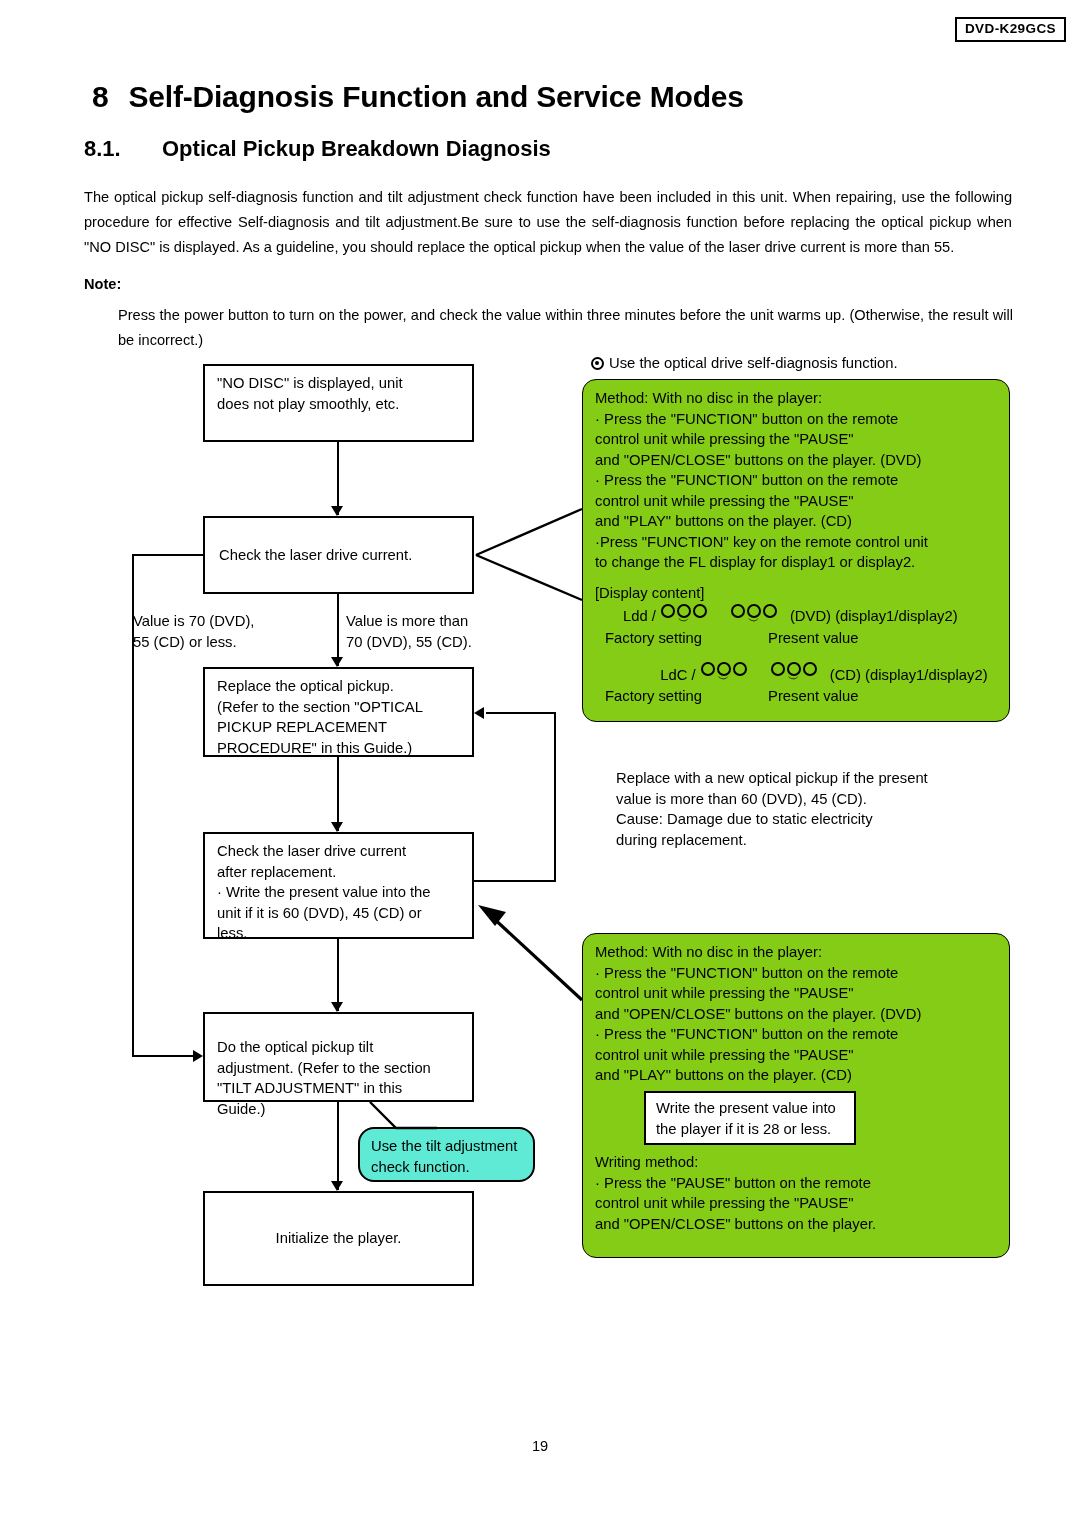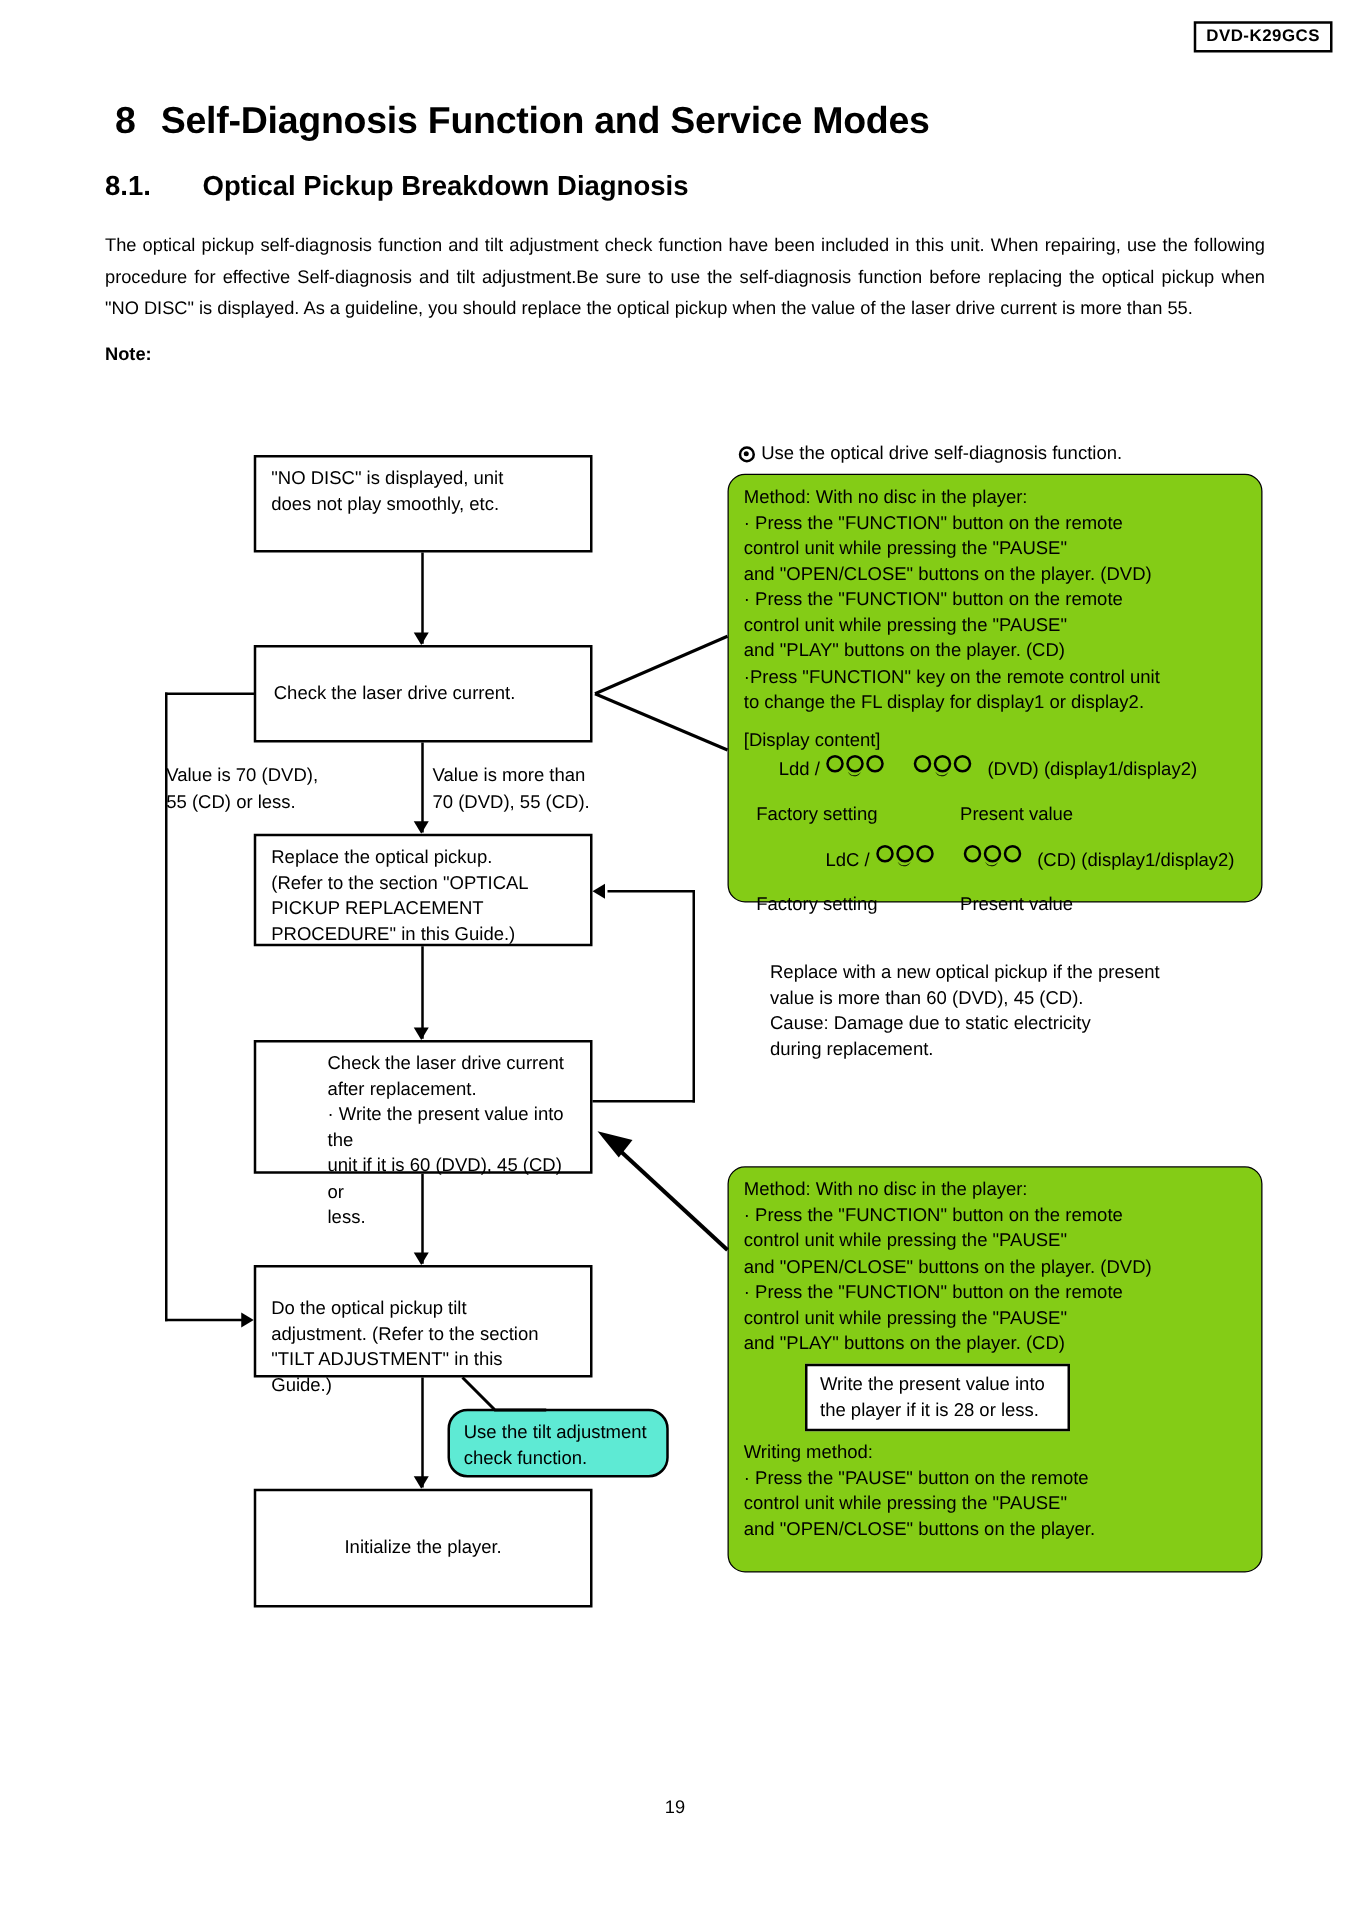--- a/index.html
+++ b/index.html
@@ -208,21 +208,21 @@
     margin: 0 1px;
   }
   .brace {
     font-size: 12px;
     line-height: 6px;
     height: 9px;
   }
   .lbl-row {
     display: flex;
     white-space: nowrap;
-    margin-top: 15px;
+    margin-top: 1px;
     gap: 22px;
   }
 
   .page-number {
     position: absolute;
     left: 0;
     top: 1438px;
     width: 1080px;
     text-align: center;
     font-size: 14.6px;
@@ -256,20 +256,21 @@
 
   <div class="chapter-title">
     <span class="chapter-num">8</span><span>Self-Diagnosis Function and Service Modes</span>
   </div>
   <div class="section-title">
     <span class="section-num">8.1.</span><span>Optical Pickup Breakdown Diagnosis</span>
   </div>
 
   <div class="intro">The optical pickup self-diagnosis function and tilt adjustment check function have been included in this unit. When repairing, use the following procedure for effective Self-diagnosis and tilt adjustment.Be sure to use the self-diagnosis function before replacing the optical pickup when "NO DISC" is displayed. As a guideline, you should replace the optical pickup when the value of the laser drive current is more than 55.</div>
   <div class="note-label">Note:</div>
+  <div class="note-body">Press the power button to turn on the power, and check the value within three minutes before the unit warms up. (Otherwise, the result will be incorrect.)</div>
 
   <div class="fbox" style="left:203px; top:364px; width:271px; height:78px;">
     <div class="free-text" style="position:static;">"NO DISC" is displayed, unit
 does not play smoothly, etc.</div>
   </div>
 
   <div class="vline" style="left:337px; top:442px; height:73px;"></div>
   <div class="arrow-down" style="left:331px; top:506px;"></div>
 
   <div class="fbox vcenter" style="left:203px; top:516px; width:271px; height:78px;">
@@ -293,21 +294,21 @@
     <div class="free-text" style="position:static;">Replace the optical pickup.
 (Refer to the section "OPTICAL
 PICKUP REPLACEMENT
 PROCEDURE" in this Guide.)</div>
   </div>
 
   <div class="vline" style="left:337px; top:757px; height:74px;"></div>
   <div class="arrow-down" style="left:331px; top:822px;"></div>
 
   <div class="fbox" style="left:203px; top:832px; width:271px; height:107px;">
-    <div class="free-text" style="position:static;margin-left:45px;">Check the laser drive current
+    <div class="free-text" style="position:static;">Check the laser drive current
 after replacement.
 · Write the present value into the
    unit if it is 60 (DVD), 45 (CD) or
    less.</div>
   </div>
 
   <div class="hline" style="left:474px; top:880px; width:82px;"></div>
   <div class="vline" style="left:554px; top:712px; height:170px;"></div>
   <div class="hline" style="left:486px; top:712px; width:70px;"></div>
   <div class="arrow-left" style="left:474px; top:707px;"></div>

